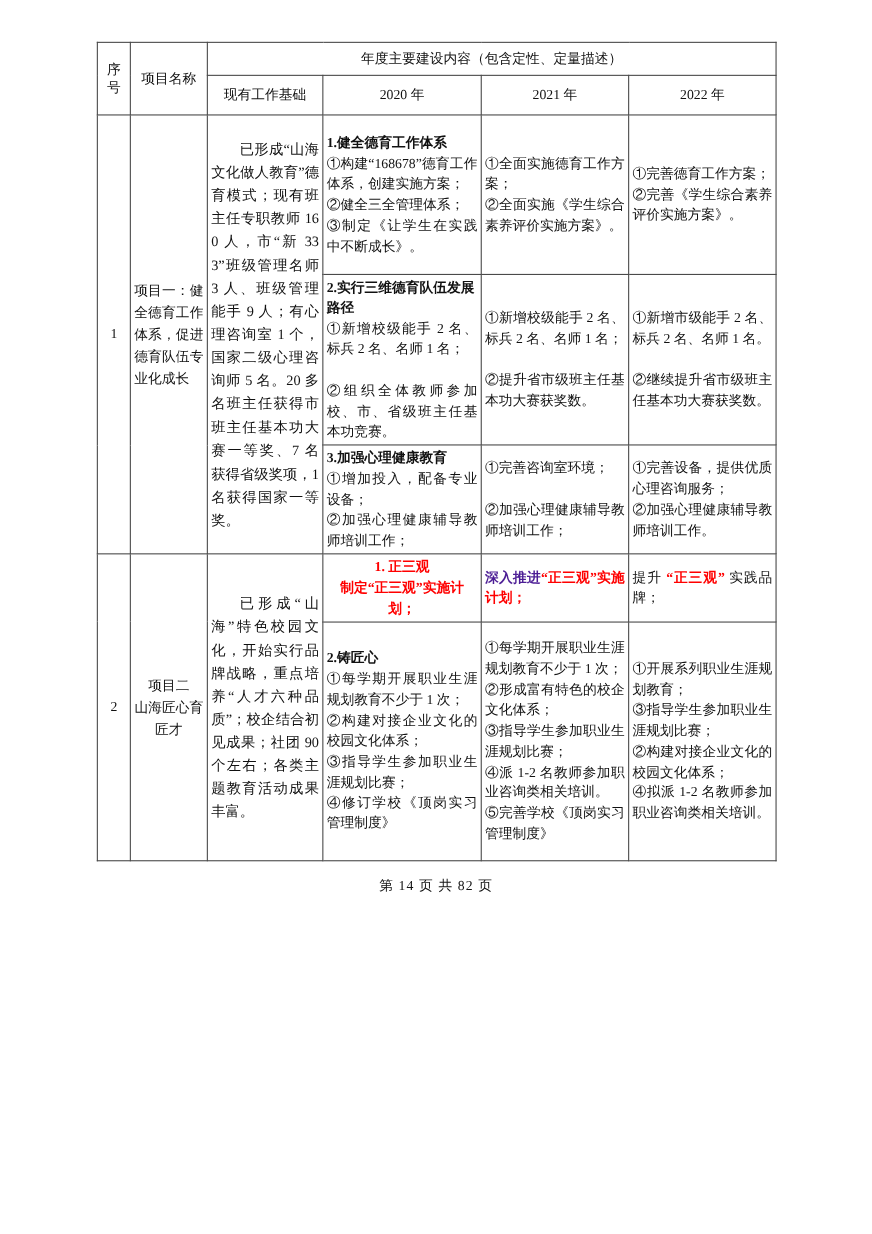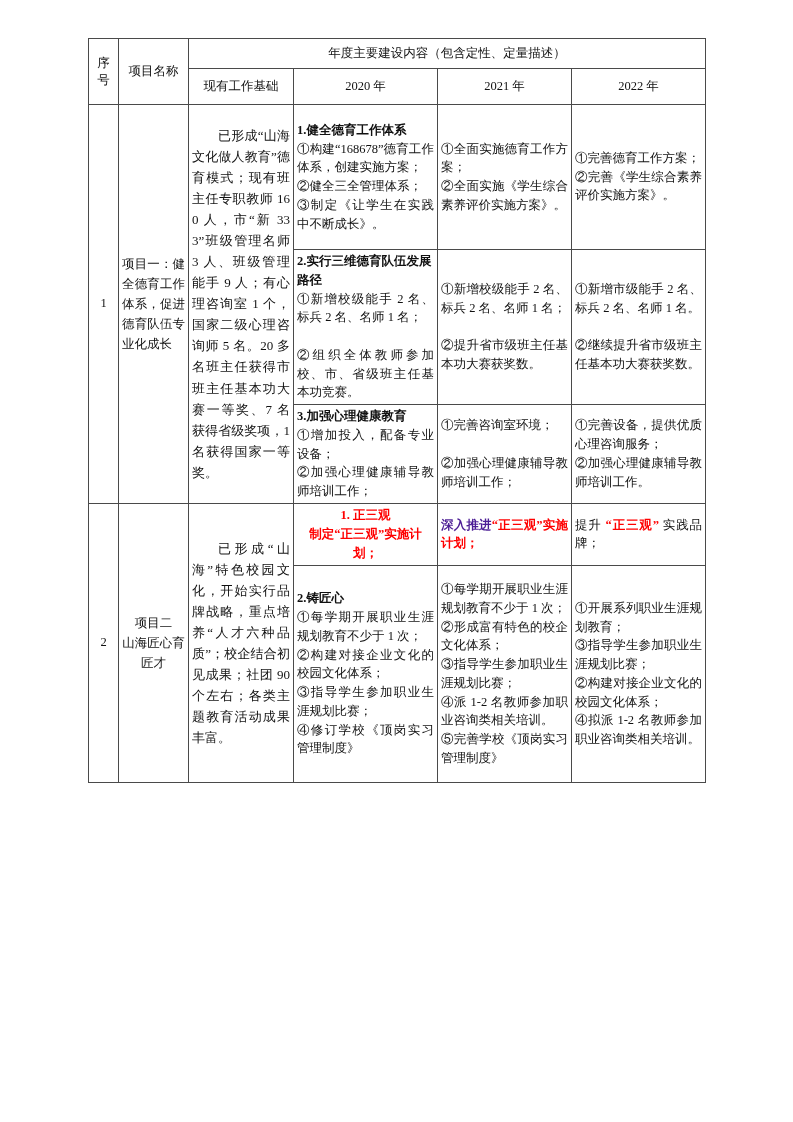--- a/index.html
+++ b/index.html
@@ -199,14 +199,15 @@
       <td class="ycell">
             <div class="li">①开展系列职业生涯规划教育；</div>
             <div class="li">③指导学生参加职业生涯规划比赛；</div>
             <div class="li">②构建对接企业文化的校园文化体系；</div>
             <div class="li">④拟派 1-2 名教师参加职业咨询类相关培训。</div>
           </td>
     </tr>
   </tbody>
     </table>
 
+  <div class="footer">第 14 页 共 82 页</div>
 
 </div>
 
 </body></html>

